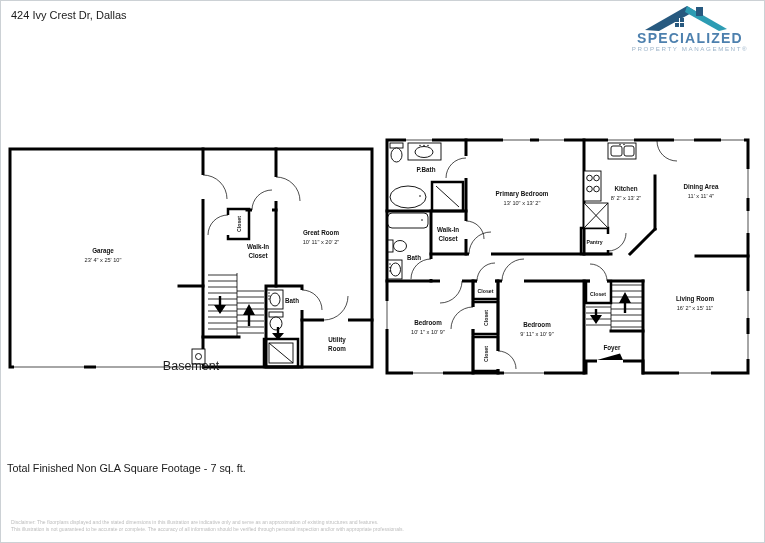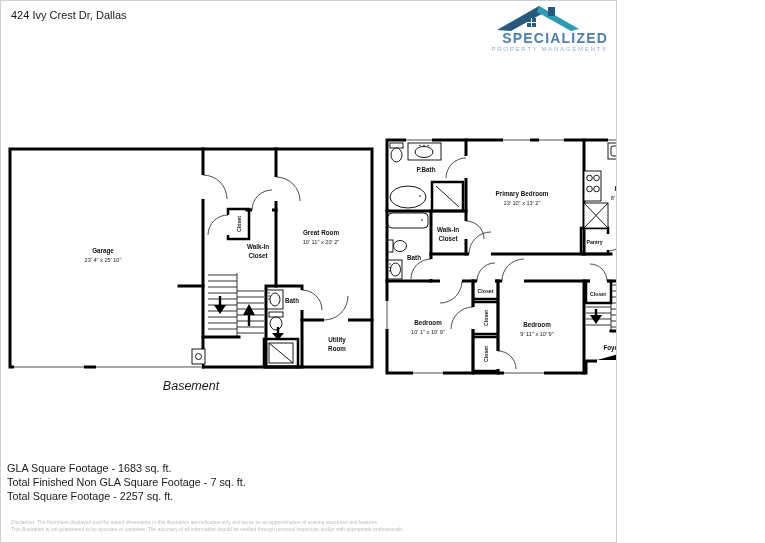--- a/index.html
+++ b/index.html
@@ -1,19 +1,19 @@
 <!DOCTYPE html>
 <html><head>
 <meta charset="utf-8">
 <style>
   html,body{margin:0;padding:0;background:#fff;}
-  .page{position:relative;width:617px;height:543px;background:#fff;border:1px solid #ccd1d5;
+  .page{position:relative;width:765px;height:543px;background:#fff;border:1px solid #ccd1d5;
         box-sizing:border-box;font-family:"Liberation Sans",sans-serif;overflow:hidden;}
   .address{position:absolute;left:10px;top:8px;font-size:11px;color:#1a1a1a;}
-  .logo{position:absolute;right:8px;top:3px;width:132px;text-align:right;}
+  .logo{position:absolute;right:8px;top:3px;width:132px;text-align:center;}
   .logo svg{display:block;margin:0 auto;}
   .brand{font-size:14px;font-weight:600;letter-spacing:1.2px;color:#4d80ae;line-height:13px;}
   .tagline{font-size:6.2px;letter-spacing:1.6px;color:#9db4c9;line-height:8px;}
   .plan{position:absolute;}
   .caption{position:absolute;font-size:12.5px;color:#1b1b1b;text-align:center;}
   .summary{position:absolute;left:6px;top:460px;font-size:10.8px;color:#1a1a1a;line-height:14px;}
   .disclaimer{position:absolute;left:10px;top:518px;font-size:5px;line-height:6.5px;color:#bdbdbd;}
   
   .wall line,.wall rect,.wall path{stroke:#000;stroke-width:3;fill:none;stroke-linecap:square;}
   .wall .w2{stroke-width:2.5;}
@@ -135,21 +135,21 @@
     <text class="dims" x="97" y="121" text-anchor="middle">23' 4" x 25' 10"</text>
     <text class="room" x="315" y="94" text-anchor="middle">Great Room</text>
     <text class="dims" x="315" y="103" text-anchor="middle">10' 11" x 20' 2"</text>
     <text class="tiny" x="232.5" y="85" text-anchor="middle" transform="rotate(-90 232.5 83)">Closet</text>
     <text class="room" x="252" y="108" text-anchor="middle">Walk-In</text>
     <text class="room" x="252" y="117" text-anchor="middle">Closet</text>
     <text class="room" x="286" y="162" text-anchor="middle">Bath</text>
     <text class="room" x="331" y="201" text-anchor="middle">Utility</text>
     <text class="room" x="331" y="210" text-anchor="middle">Room</text>
   </svg>
-  <div class="caption" style="left:5px;top:378px;width:370px;font-style:italic;">Basement</div>
+  <div class="caption" style="left:5px;top:358px;width:370px;">Basement</div>
 
   <svg class="plan" style="left:383px;top:132px;" width="370" height="245" viewBox="0 0 370 245">
     <g class="wall">
       <path d="M3,7 H364 V240 H259 V228 H202 V240 H3 Z"></path>
       <line x1="82" y1="7" x2="82" y2="121"></line>
       <line x1="3" y1="78" x2="82" y2="78"></line>
       <line x1="47" y1="78" x2="47" y2="148"></line>
       <line x1="47" y1="121" x2="227" y2="121"></line>
       <line x1="200" y1="7" x2="200" y2="121"></line>
       <line x1="3" y1="148" x2="259" y2="148"></line>
@@ -302,23 +302,21 @@
     <text class="room" x="311" y="168" text-anchor="middle">Living Room</text>
     <text class="dims" x="311" y="177" text-anchor="middle">16' 2" x 15' 11"</text>
     <text class="room" x="228" y="217" text-anchor="middle">Foyer</text>
     <text class="tiny" x="101.5" y="160" text-anchor="middle">Closet</text>
     <text class="tiny" x="101.5" y="187" text-anchor="middle" transform="rotate(-90 101.5 185)">Closet</text>
     <text class="tiny" x="101.5" y="223" text-anchor="middle" transform="rotate(-90 101.5 221)">Closet</text>
     <text class="tiny" x="214" y="163" text-anchor="middle">Closet</text>
   </svg>
 
   <div class="summary">
-    <div>GLA Square Footage - 1683 sq. ft.</div>
     <div>Total Finished Non GLA Square Footage - 7 sq. ft.</div>
-    <div>Total Square Footage - 2257 sq. ft.</div>
   </div>
 
   <div class="disclaimer">
     <div>Disclaimer: The floorplans displayed and the stated dimensions in this illustration are indicative only and serve as an approximation of existing structures and features.</div>
     <div>This illustration is not guaranteed to be accurate or complete. The accuracy of all information should be verified through personal inspection and/or with appropriate professionals.</div>
   </div>
 
 </div>
 
 </body></html>

